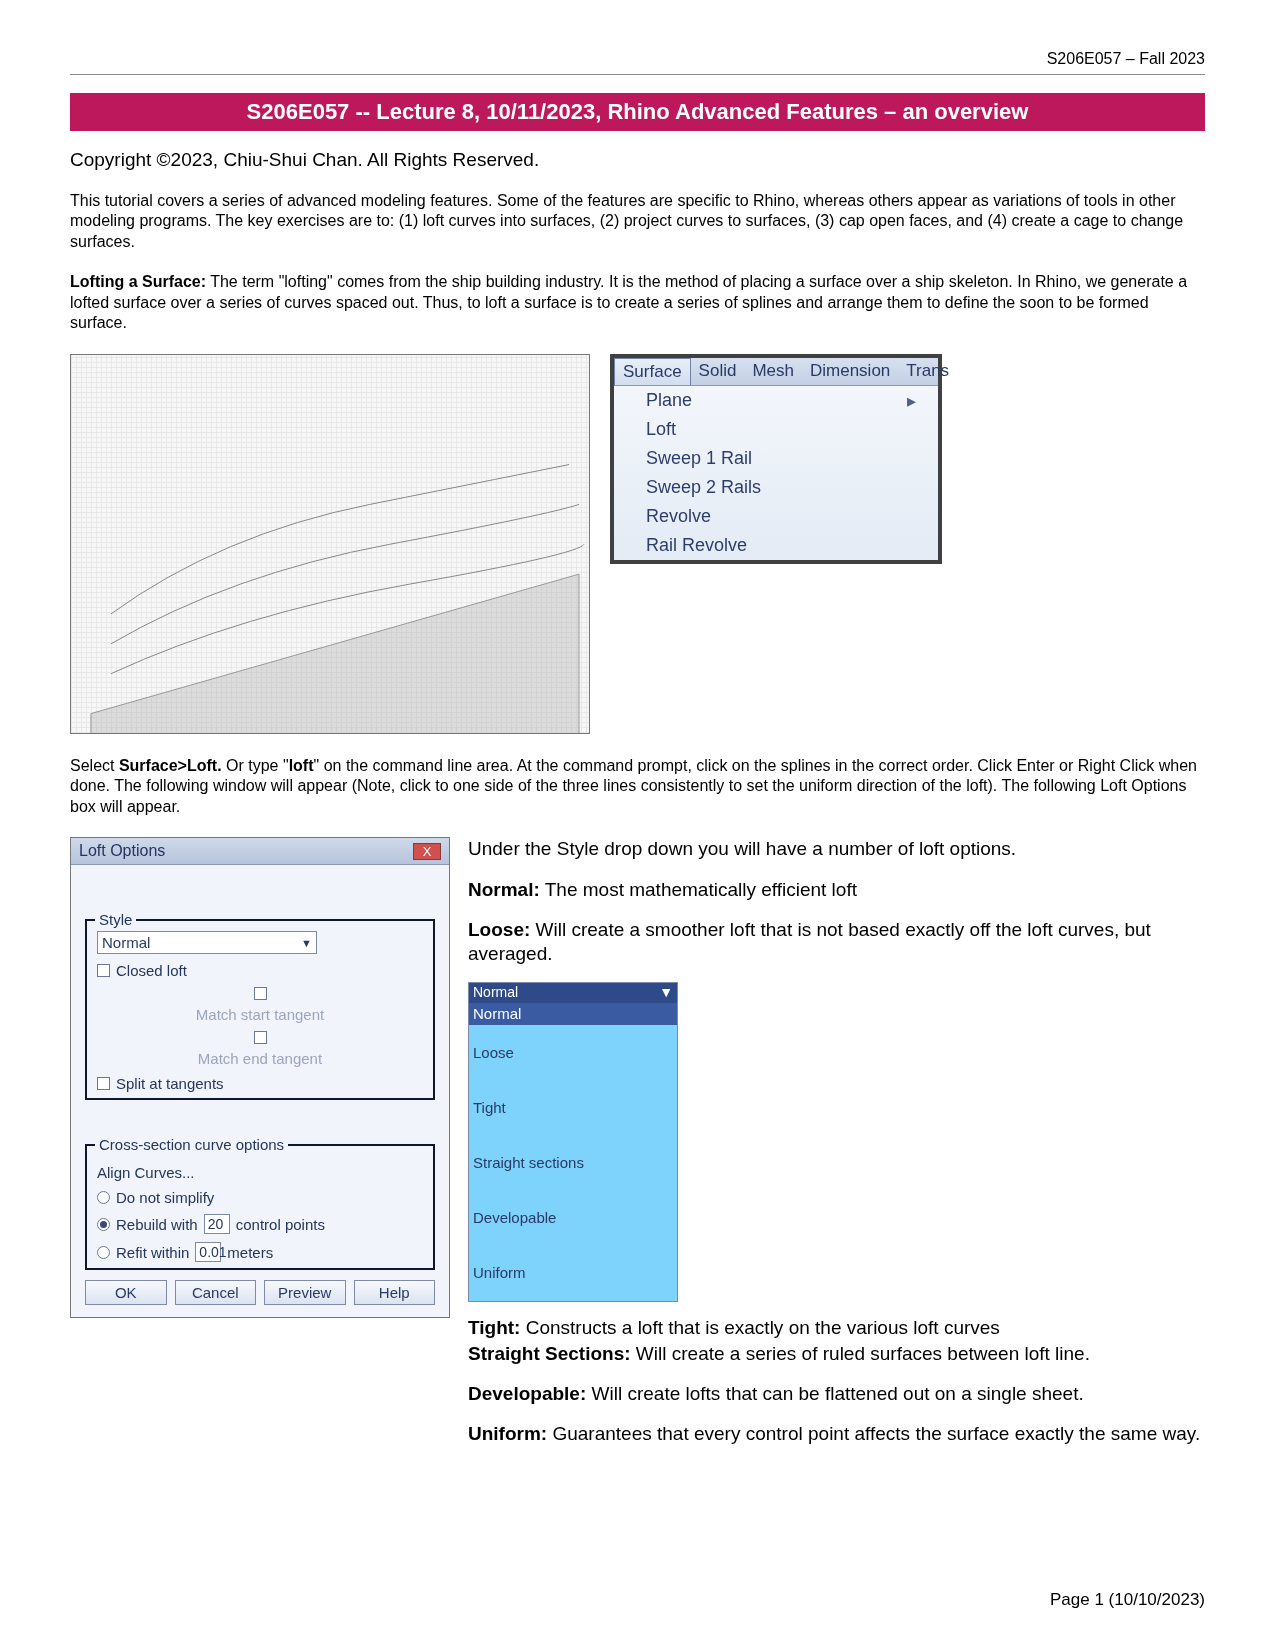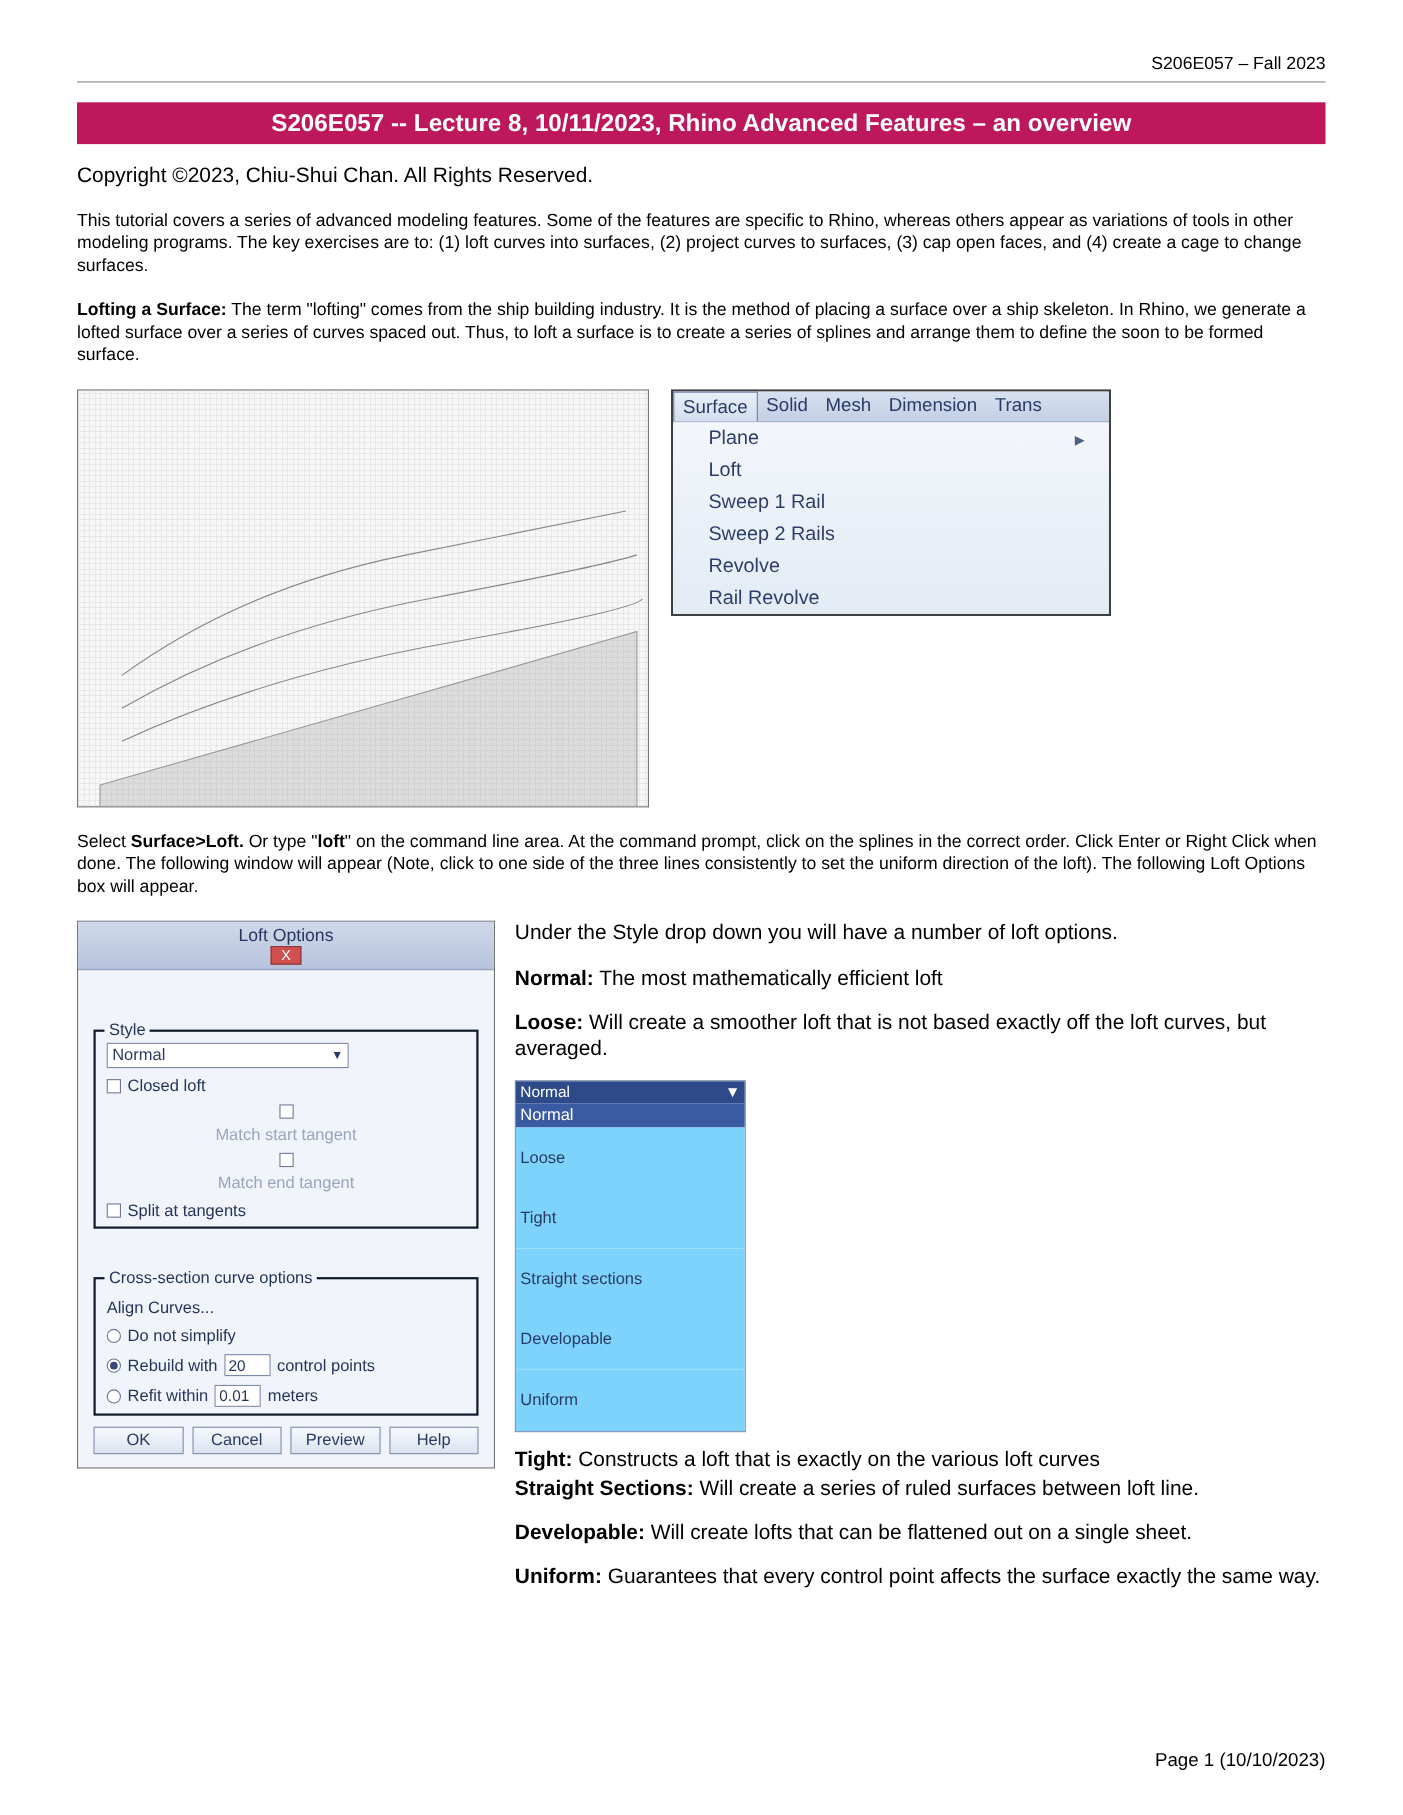--- a/index.html
+++ b/index.html
@@ -55,22 +55,22 @@
       height: 380px;
       border: 1px solid #777;
       background: repeating-linear-gradient(0deg, #e8e8e8 0 1px, transparent 1px 5px),
                   repeating-linear-gradient(90deg, #e8e8e8 0 1px, transparent 1px 5px),
                   #f7f7f7;
       position: relative;
       overflow: hidden;
     }
     .viewport-fig svg { position: absolute; inset: 0; }
     .menu-fig {
-      width: 400px;
-      border: 2px solid #404040;
+      width: 332px;
+      border: 4px solid #404040;
       font-size: 18px;
       color: #33406a;
     }
     .menu-tabs {
       display: flex;
       background: linear-gradient(#d6e0f0,#c3cfe4);
       border-bottom: 1px solid #8a98b6;
       font-size: 17px;
     }
     .menu-tabs span {
@@ -101,21 +101,20 @@
       color: #25355d;
       background: #f1f4fa;
     }
     .dialog-title {
       background: linear-gradient(#cfd9ea,#b6c3dc);
       padding: 4px 8px;
       display: flex;
       justify-content: space-between;
       align-items: center;
       border-bottom: 1px solid #8a98b6;
-      flex-direction: column;
     }
     .dialog-title .close-x {
       background:#d05050;
       color:#fff;
       width:28px; text-align:center;
       border:1px solid #8a3838;
       font-size:13px;
     }
     .dialog-body { padding: 10px 14px 12px 14px; }
     .group {
@@ -141,21 +140,21 @@
       color:#2a3a66;
       font-size:15px;
     }
     .dropdown-sel .caret { font-size:11px; }
     .check-row { display:flex; align-items:center; gap:6px; margin-top:8px; font-size:15px;}
     .check-box { width:13px; height:13px; border:1px solid #6b7895; background:#fff; }
     .disabled { color:#9aa5be;flex-direction:column; }
     .radio-row { display:flex; align-items:center; gap:6px; margin-top:8px; font-size:15px;}
     .radio { width:13px; height:13px; border:1px solid #6b7895; border-radius:50%; background:#fff; display:inline-flex; align-items:center; justify-content:center;}
     .radio.selected::after{content:""; width:7px; height:7px; border-radius:50%; background:#3a4a78;}
-    .num-input { width:42px; border:1px solid #7d8aaa; background:#fff; padding:1px 3px; font-size:14px; }
+    .num-input { width:26px; border:1px solid #7d8aaa; background:#fff; padding:1px 3px; font-size:14px; }
     .btn-row { display:flex; gap:8px; margin-top:10px; }
     .btn {
       flex:1; text-align:center; border:1px solid #7d8aaa;
       background: linear-gradient(#f7f9fd,#dbe3f0);
       padding:3px 0; font-size:15px; color:#2a3a66;
     }
     .options-row {
       display:flex; gap:18px; align-items:flex-start;
     }
     .options-right {

